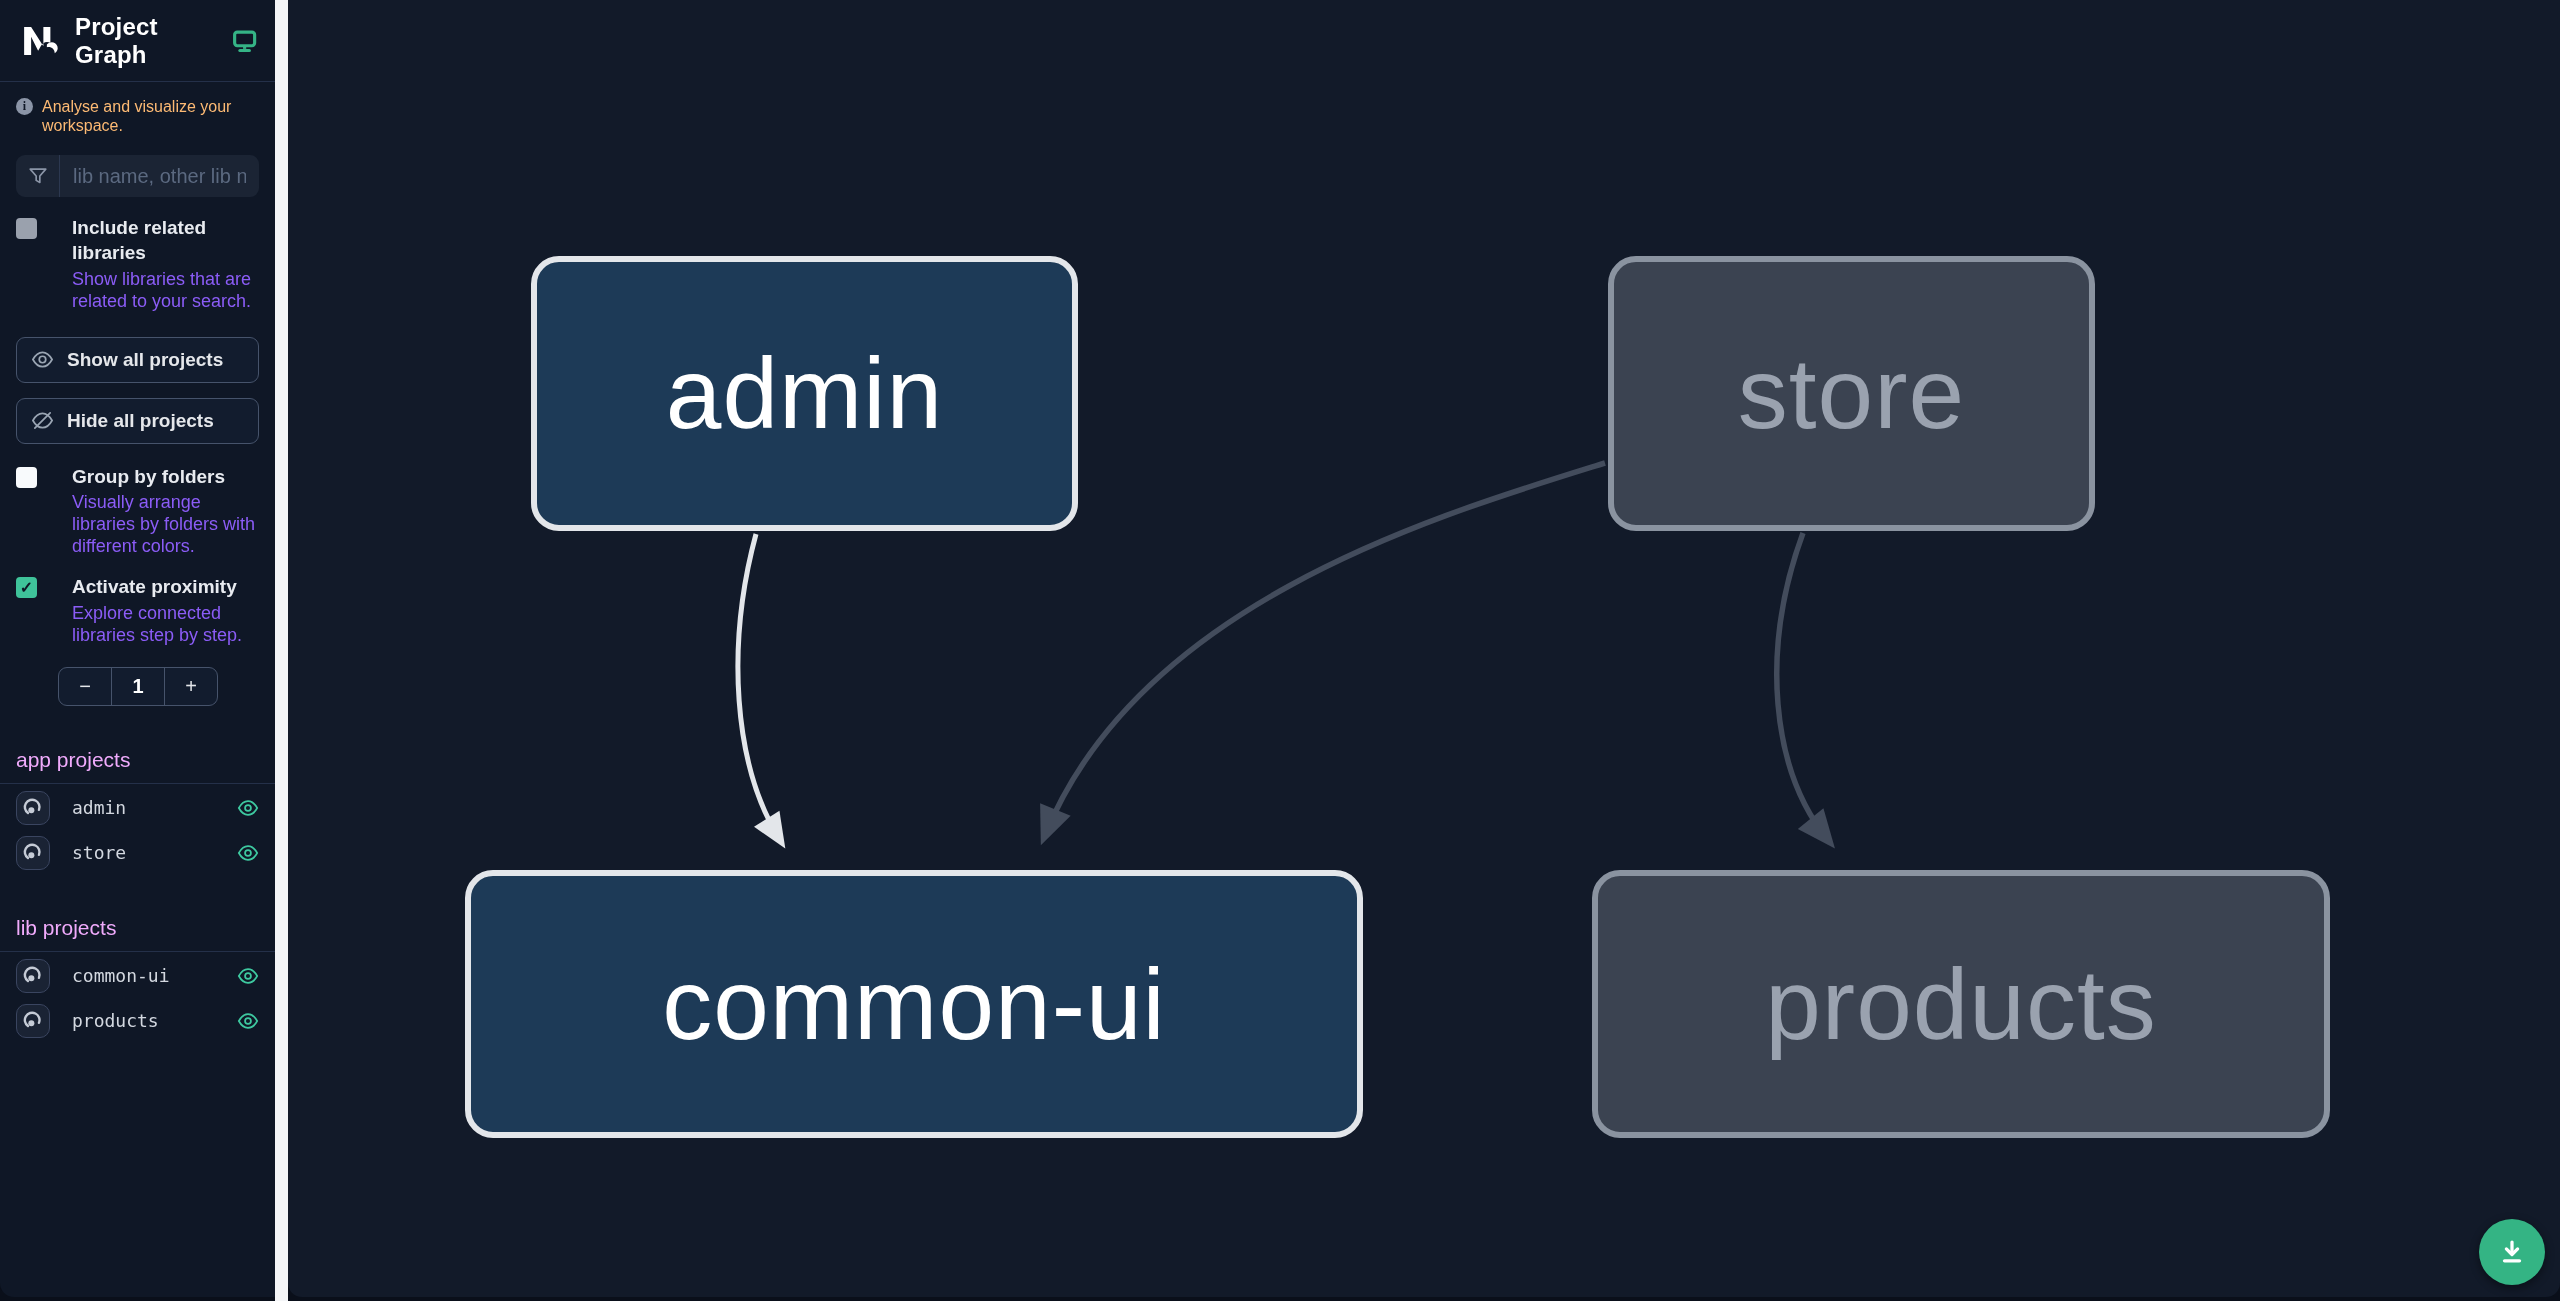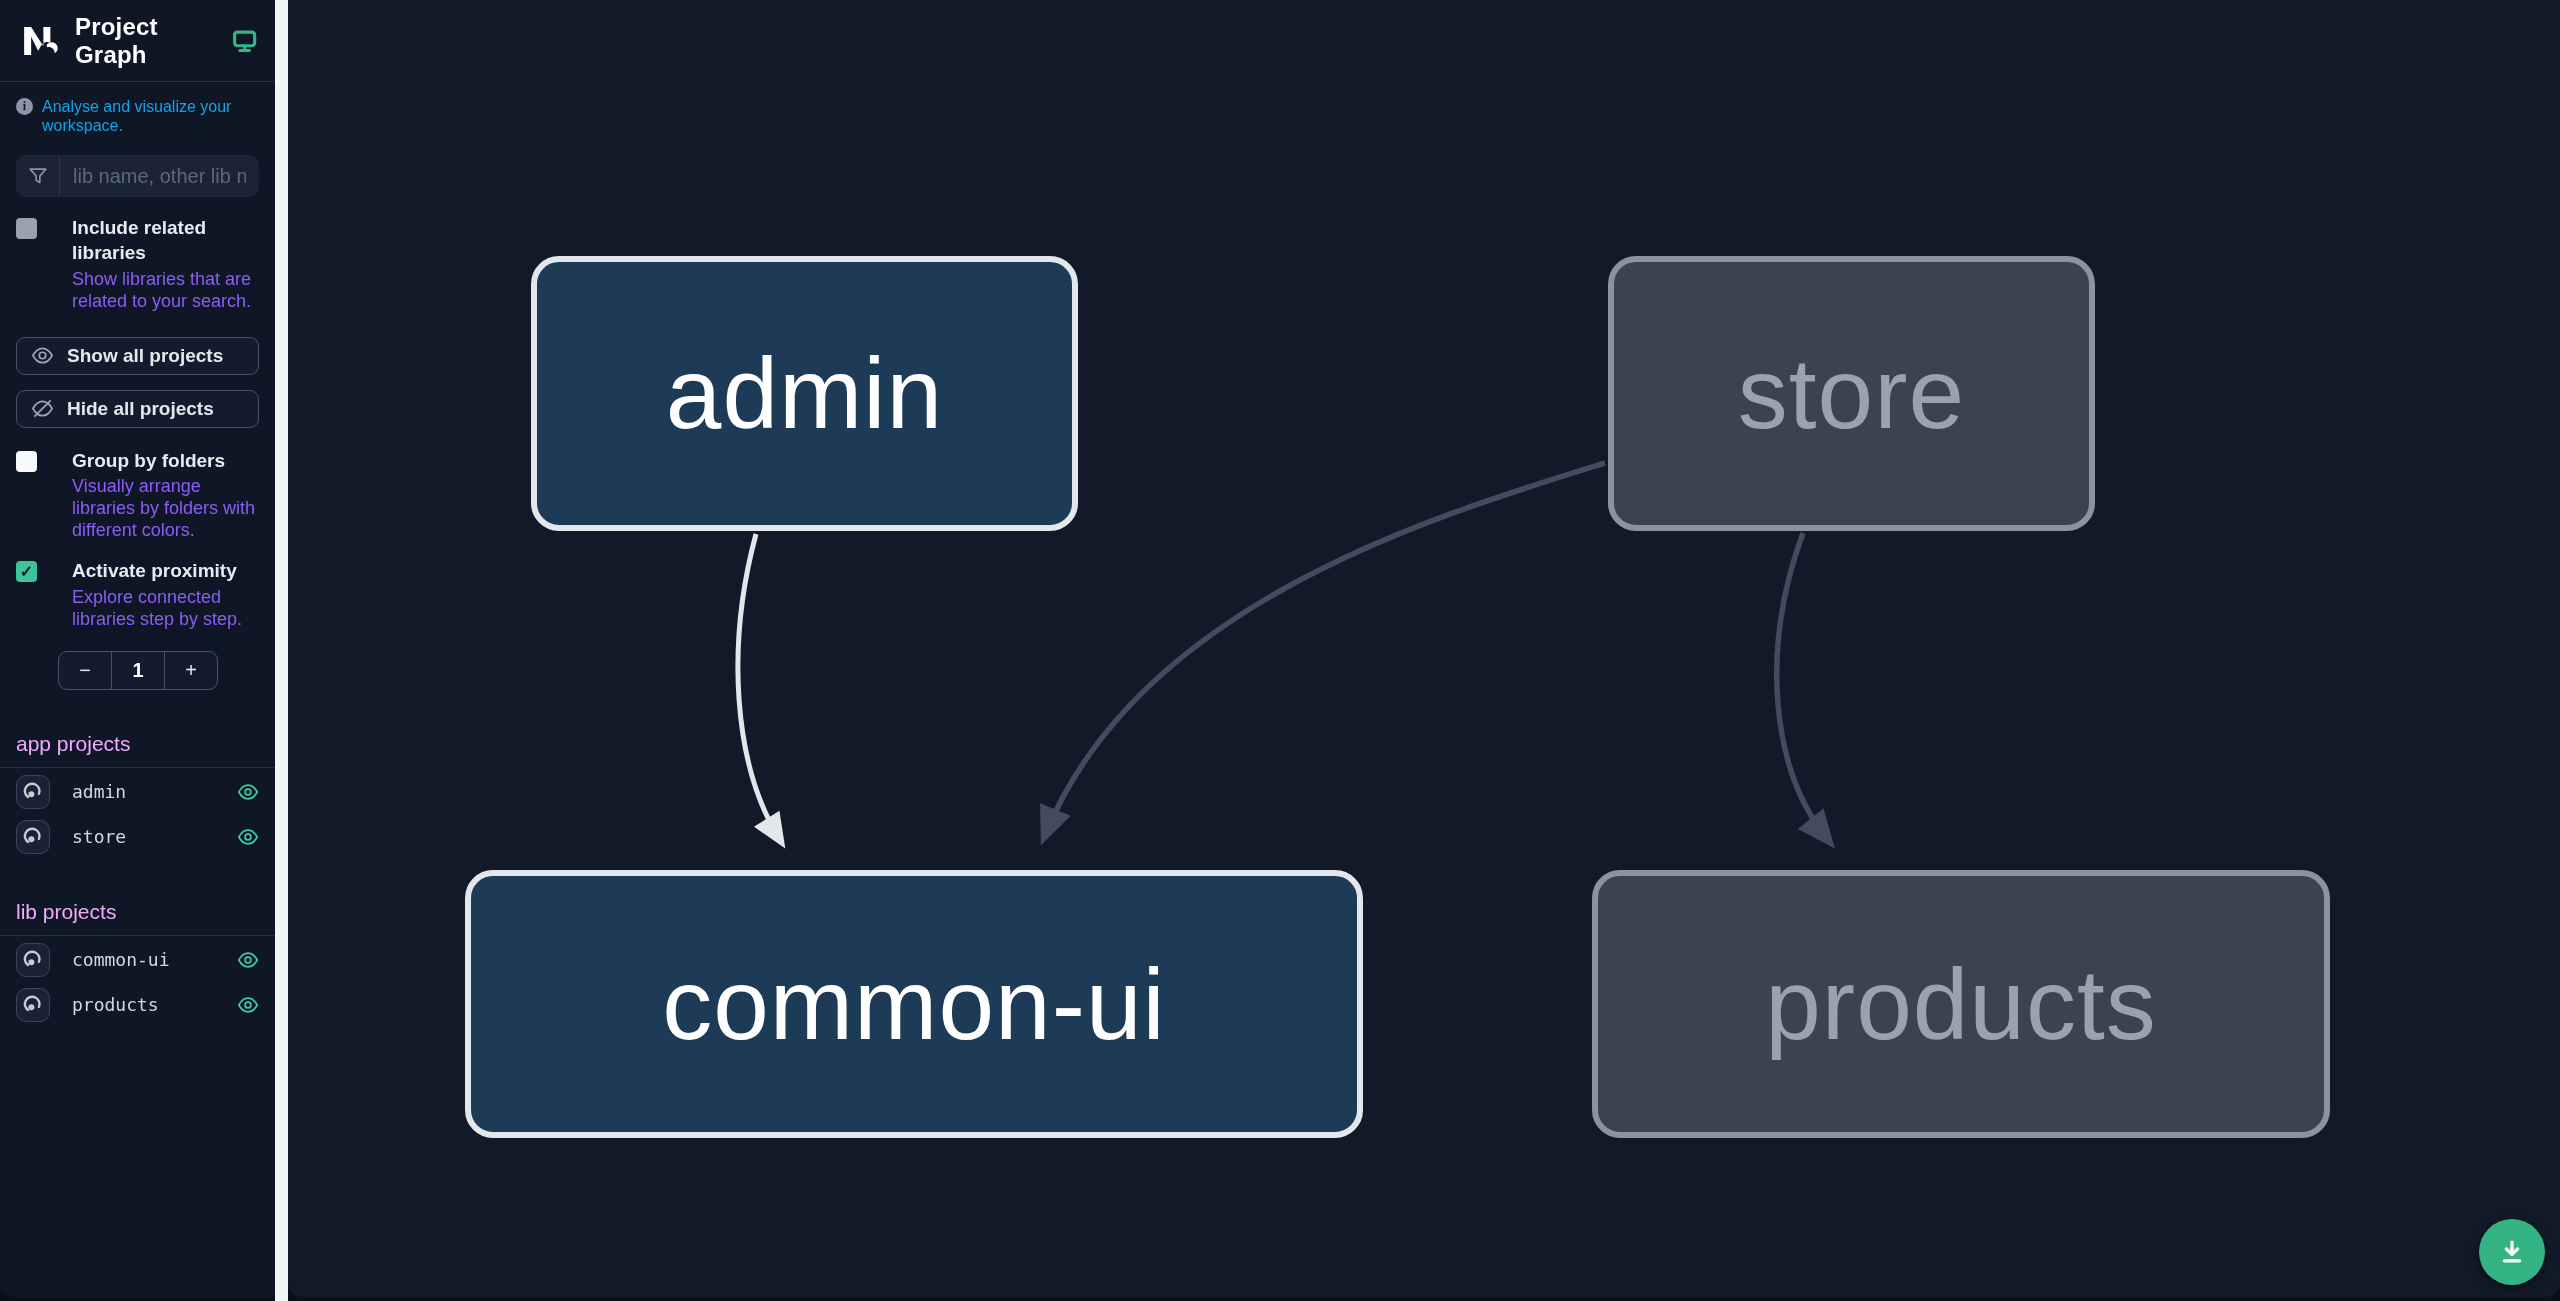--- a/index.html
+++ b/index.html
@@ -12,42 +12,42 @@
   .sb-header { height:82px; display:flex; align-items:center; padding:0 18px;
                border-bottom:1px solid #243049; }
   .nx-logo { width:42px; height:42px; flex:none; }
   .sb-title { margin-left:15px; font-size:24px; font-weight:700; color:#ffffff; letter-spacing:.2px; }
   .monitor-icon { margin-left:auto; width:26px; height:26px; }
 
   .sb-info { display:flex; align-items:flex-start; gap:9px; padding:15px 16px 2px; }
   .info-icon { width:17px; height:17px; border-radius:50%; background:#8b95a7; color:#0f1726;
                font-size:12px; font-weight:700; display:flex; align-items:center; justify-content:center;
                flex:none; margin-top:1px; font-family:"Liberation Serif", serif; }
-  .sb-info span.txt { color:#0ea5e9; font-size:16px; line-height:1.2; }
+  .sb-info span.txt { color:#fdba74; font-size:16px; line-height:1.2; }
 
   .filter-box { margin:18px 16px 6px; height:42px; background:#1b2434; border-radius:9px;
                 display:flex; align-items:stretch; overflow:hidden; }
   .filter-icon-cell { width:44px; display:flex; align-items:center; justify-content:center;
                       border-right:1px solid #2c3850; }
   .filter-box input { flex:1; min-width:0; background:transparent; border:0; outline:none;
                       color:#e5e7eb; font-size:20px; padding:0 13px; font-family:"Liberation Sans", sans-serif; }
   .filter-box input::placeholder { color:#5b6980; }
 
   .option-row { display:flex; align-items:flex-start; gap:35px; padding:13px 16px 4px; }
   .checkbox { width:21px; height:21px; border-radius:4px; flex:none; margin-top:2px;
               display:flex; align-items:center; justify-content:center; }
   .cb-gray  { background:#9aa1ad; }
   .cb-white { background:#f8fafc; }
   .cb-green { background:#3fc39a; }
   .cb-green .check { color:#0f1726; font-size:16px; font-weight:900; line-height:1; }
   .option-label { font-size:19px; font-weight:700; color:#e8ebf0; line-height:1.3; }
   .option-desc  { font-size:18px; color:#8b5cf6; line-height:1.22; margin-top:3px; max-width:205px; }
 
   .sb-buttons { margin:20px 16px 0; }
-  .sb-button { height:38px; border:1px solid #46536b; border-radius:9px; background:#121c2e;
+  .sb-button { height:46px; border:1px solid #46536b; border-radius:9px; background:#121c2e;
                display:flex; align-items:center; gap:13px; padding:0 14px; margin-bottom:15px;
                color:#e5e7eb; font-size:19px; font-weight:600; cursor:pointer; }
   .sb-button svg { flex:none; }
 
   .stepper { margin:16px 0 0 58px; width:160px; height:39px; border:1px solid #46536b;
              border-radius:9px; display:flex; overflow:hidden; background:#121c2e; }
   .stepper .cell { flex:1; display:flex; align-items:center; justify-content:center;
                    color:#e5e7eb; font-size:20px; }
   .stepper .cell + .cell { border-left:1px solid #46536b; }
   .stepper .val { font-weight:700; color:#ffffff; }

